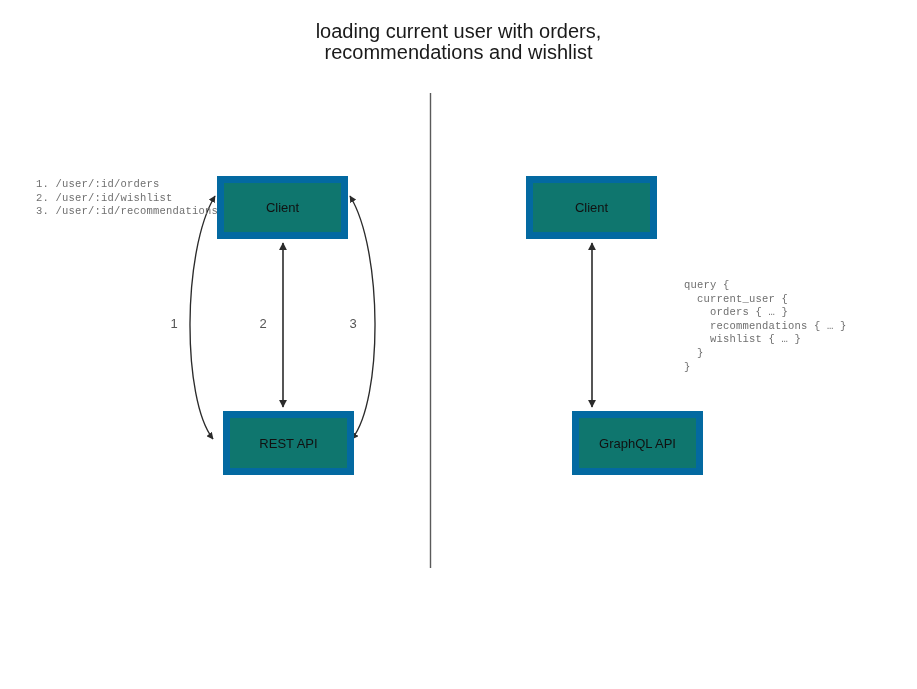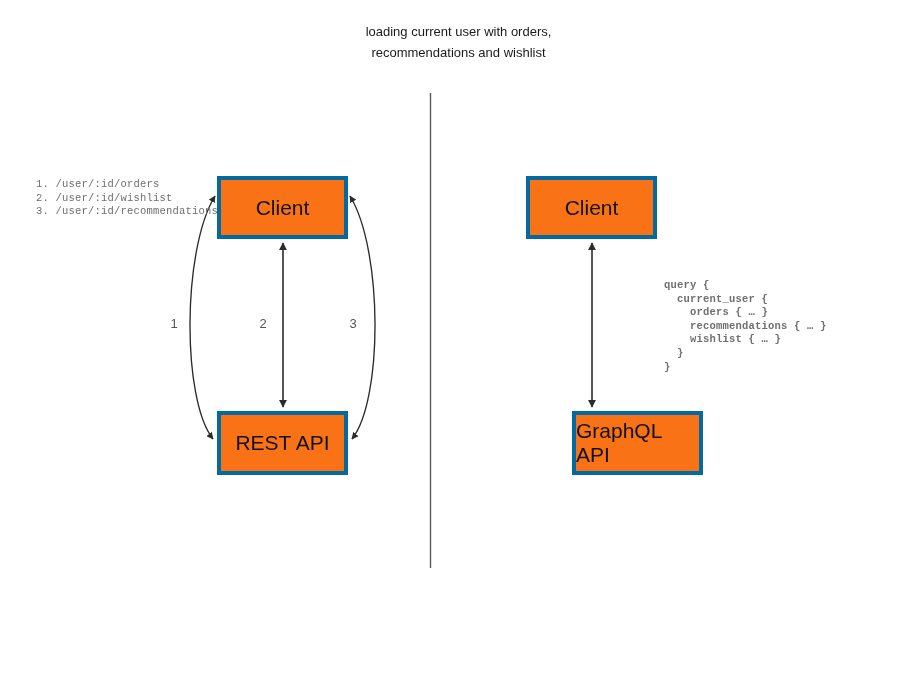--- a/index.html
+++ b/index.html
@@ -23,57 +23,57 @@
     height: 689px;
   }
 
   
   .title {
     position: absolute;
     top: 21px;
     left: 0;
     width: 917px;
     text-align: center;
-    font-size: 13px;
+    font-size: 20px;
     line-height: 21px;
     color: #1a1a1a;
     font-family: "Liberation Sans", sans-serif;
     white-space: pre-line;
   }
 
   
   .node-box {
     position: absolute;
     box-sizing: border-box;
-    background: #f97316;
-    border: 4px solid #0369a1;
+    background: #0f766e;
+    border: 7px solid #0369a1;
     display: flex;
     align-items: center;
     justify-content: center;
-    font-size: 21px;
+    font-size: 13px;
     color: #111111;
     font-family: "Liberation Sans", sans-serif;
   }
   #box-rest-client  { left: 217px; top: 176px; width: 131px; height: 63px; }
-  #box-rest-api     { left: 217px; top: 411px; width: 131px; height: 64px; }
+  #box-rest-api     { left: 223px; top: 411px; width: 131px; height: 64px; }
   #box-gql-client   { left: 526px; top: 176px; width: 131px; height: 63px; }
   #box-gql-api      { left: 526px; top: 411px; width: 131px; height: 64px; margin-left: 46px; }
 
   
   .codeblock {
     position: absolute;
     font-family: "Liberation Mono", "DejaVu Sans Mono", monospace;
     font-size: 10.5px;
     line-height: 13.6px;
     color: #6f6f6f;
     white-space: pre;
     letter-spacing: 0.2px;
   }
   #rest-endpoints { left: 8px;   top: 178px; margin-left: 28px; }
-  #gql-query      { left: 664px; top: 279px; font-weight: bold; }
+  #gql-query      { left: 684px; top: 279px; }
 
   
   .edge-label {
     position: absolute;
     font-size: 13px;
     color: #555555;
     font-family: "Liberation Sans", sans-serif;
     text-align: center;
     width: 20px;
   }

